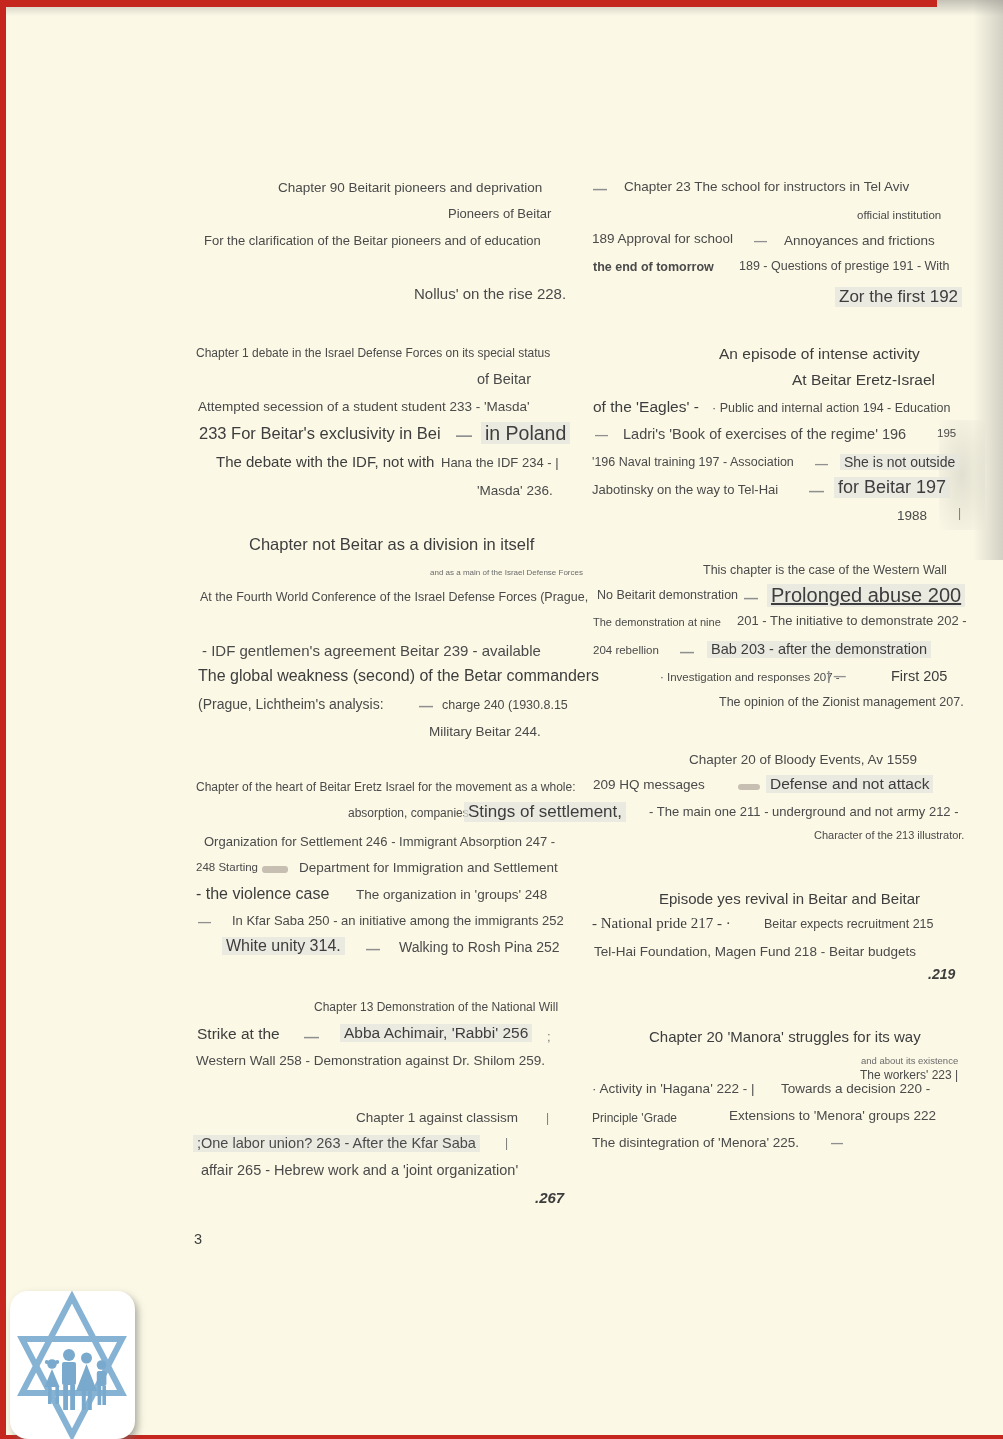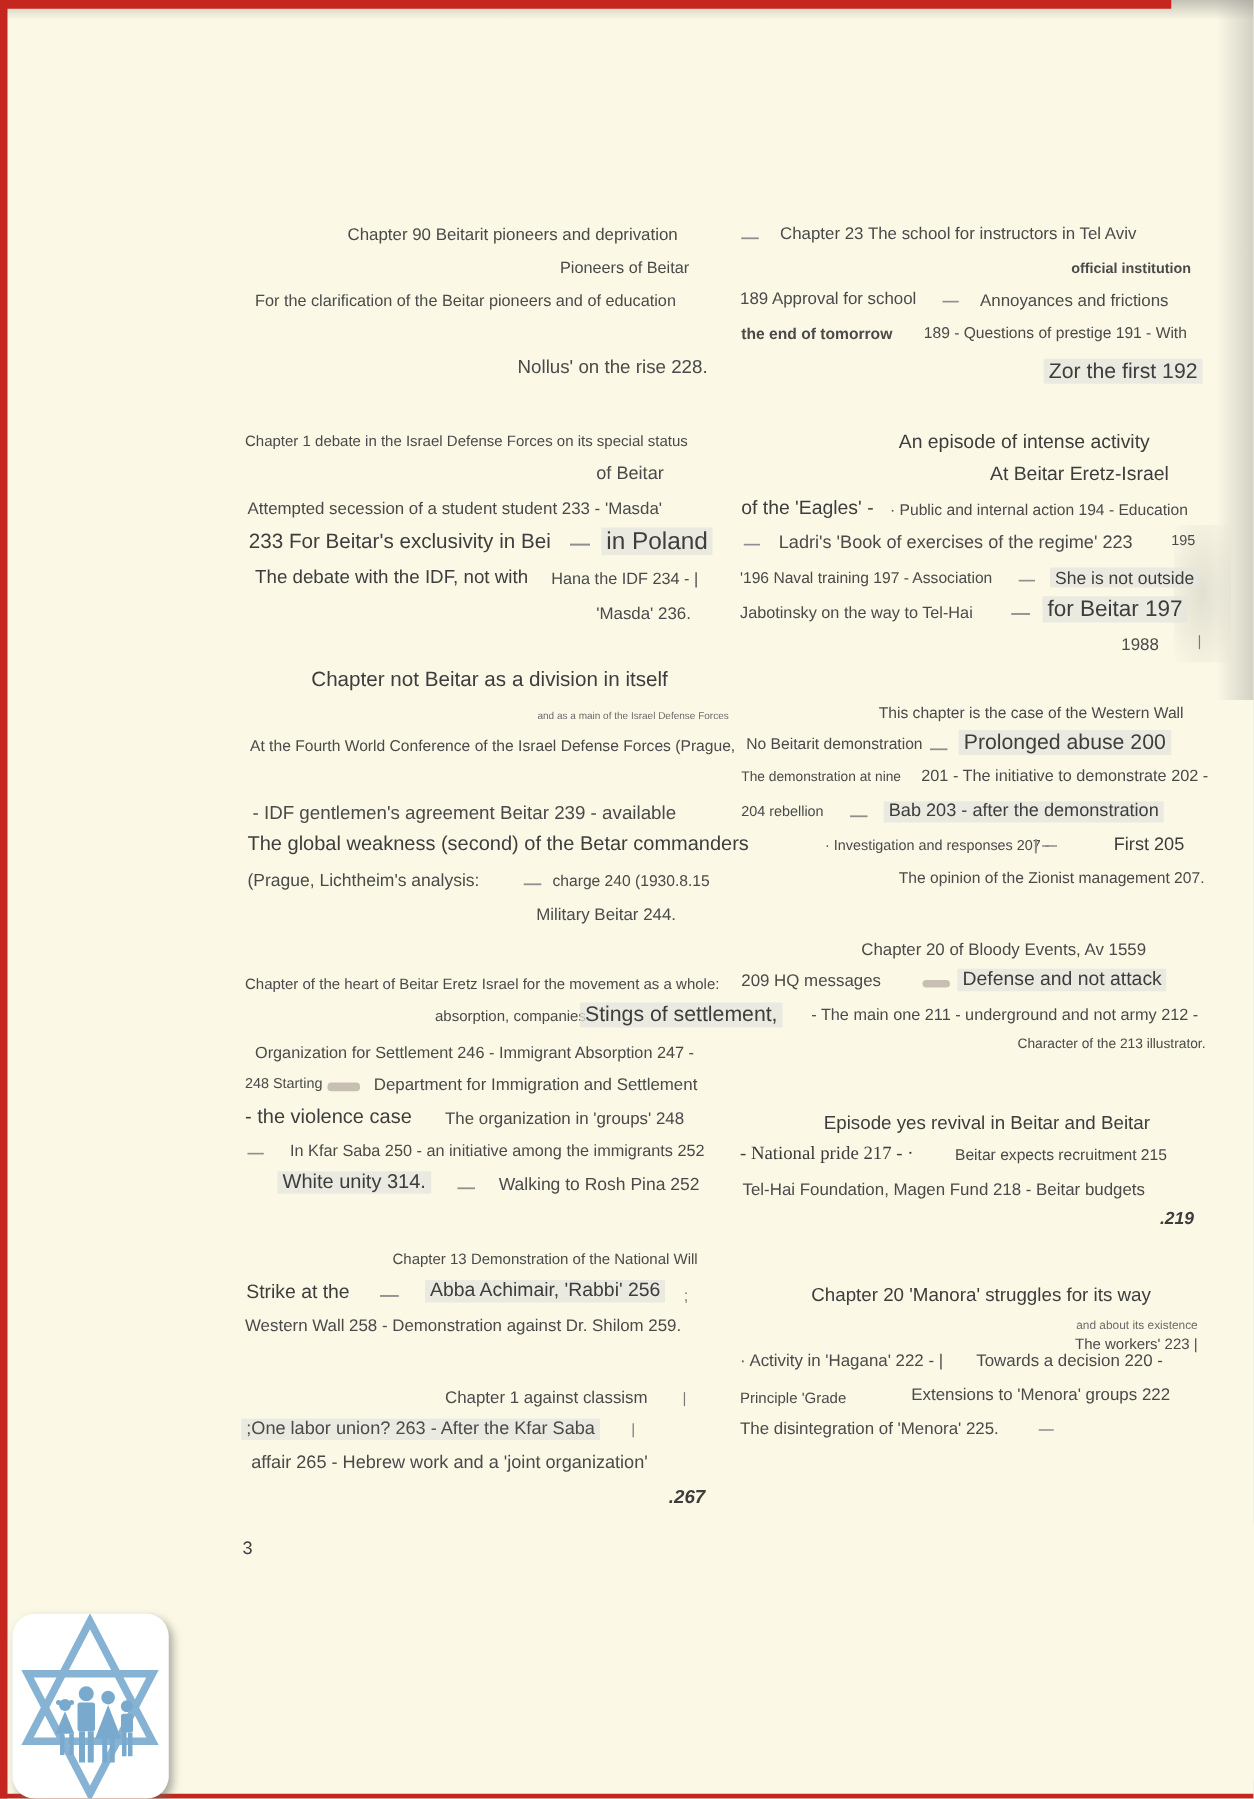--- a/index.html
+++ b/index.html
@@ -40,21 +40,21 @@
   <div class="fr" style="left:448px;top:207px;font-size:13px;">Pioneers of Beitar</div>
   <div class="fr" style="left:204px;top:234px;font-size:13px;">For the clarification of the Beitar pioneers and of education</div>
   <div class="fr" style="left:414px;top:285px;font-size:15px;">Nollus' on the rise 228.</div>
 
   <div class="fr" style="left:196px;top:347px;font-size:12px;">Chapter 1 debate in the Israel Defense Forces on its special status</div>
   <div class="fr" style="left:477px;top:371px;font-size:14.5px;">of Beitar</div>
   <div class="fr" style="left:198px;top:399px;font-size:13.5px;">Attempted secession of a student student 233 - 'Masda'</div>
   <div class="fr dk" style="left:199px;top:424px;font-size:16.5px;">233 For Beitar's exclusivity in Bei</div>
   <div class="fr dash" style="left:456px;top:427px;font-size:16px;">—</div>
   <div class="fr dk hl" style="left:481px;top:422px;font-size:19.5px;">in Poland</div>
-  <div class="fr dk" style="left:204px;top:453px;font-size:15px;">The debate with the IDF, not with</div>
+  <div class="fr dk" style="left:216px;top:453px;font-size:15px;">The debate with the IDF, not with</div>
   <div class="fr" style="left:441px;top:456px;font-size:13px;">Hana the IDF 234 - |</div>
   <div class="fr" style="left:477px;top:483px;font-size:13.5px;">'Masda' 236.</div>
 
   <div class="fr dk" style="left:249px;top:535px;font-size:16.5px;">Chapter not Beitar as a division in itself</div>
   <div class="fr lt" style="left:430px;top:568px;font-size:8px;">and as a main of the Israel Defense Forces</div>
   <div class="fr" style="left:200px;top:590px;font-size:12.5px;">At the Fourth World Conference of the Israel Defense Forces (Prague,</div>
   <div class="fr" style="left:202px;top:642px;font-size:15px;">- IDF gentlemen's agreement Beitar 239 - available</div>
   <div class="fr dk" style="left:198px;top:667px;font-size:16px;">The global weakness (second) of the Betar commanders</div>
   <div class="fr" style="left:198px;top:696px;font-size:14px;">(Prague, Lichtheim's analysis:</div>
   <div class="fr dash" style="left:419px;top:698px;font-size:14px;">—</div>
@@ -87,48 +87,48 @@
   <div class="fr" style="left:546px;top:1112px;font-size:12px;color:#7a7a7a;">|</div>
   <div class="fr hl" style="left:193px;top:1135px;font-size:14.5px;">;One labor union? 263 - After the Kfar Saba</div>
   <div class="fr" style="left:505px;top:1137px;font-size:12px;color:#7a7a7a;">|</div>
   <div class="fr" style="left:201px;top:1162px;font-size:14.5px;">affair 265 - Hebrew work and a 'joint organization'</div>
   <div class="fr dk bold" style="left:535px;top:1189px;font-size:15px;font-style:italic;">.267</div>
 
   <div class="fr dk" style="left:194px;top:1231px;font-size:14.5px;">3</div>
 
   <div class="fr dash" style="left:593px;top:181px;font-size:14px;">—</div>
   <div class="fr" style="left:624px;top:179px;font-size:13.5px;">Chapter 23 The school for instructors in Tel Aviv</div>
-  <div class="fr" style="left:857px;top:209px;font-size:11.5px;font-weight:bold;">official institution</div>
+  <div class="fr" style="left:857px;top:209px;font-size:11.5px;">official institution</div>
   <div class="fr" style="left:592px;top:231px;font-size:13.5px;">189 Approval for school</div>
   <div class="fr dash" style="left:754px;top:234px;font-size:13px;">—</div>
   <div class="fr" style="left:784px;top:233px;font-size:13.5px;">Annoyances and frictions</div>
   <div class="fr semi" style="left:593px;top:260px;font-size:12.5px;">the end of tomorrow</div>
   <div class="fr" style="left:739px;top:259px;font-size:12.5px;">189 - Questions of prestige 191 - With</div>
   <div class="fr dk hl" style="left:835px;top:287px;font-size:17px;">Zor the first 192</div>
 
   <div class="fr dk" style="left:719px;top:345px;font-size:15.5px;">An episode of intense activity</div>
   <div class="fr dk" style="left:792px;top:371px;font-size:15.5px;">At Beitar Eretz-Israel</div>
   <div class="fr dk" style="left:593px;top:398px;font-size:15.5px;">of the 'Eagles' -</div>
   <div class="fr" style="left:712px;top:401px;font-size:12.5px;">· Public and internal action 194 - Education</div>
   <div class="fr dash" style="left:595px;top:428px;font-size:13px;">—</div>
-  <div class="fr" style="left:623px;top:426px;font-size:14.5px;">Ladri's 'Book of exercises of the regime' 223</div>
+  <div class="fr" style="left:623px;top:426px;font-size:14.5px;">Ladri's 'Book of exercises of the regime' 196</div>
   <div class="fr" style="left:937px;top:427px;font-size:11.5px;">195</div>
   <div class="fr" style="left:592px;top:455px;font-size:12.5px;">'196 Naval training 197 - Association</div>
   <div class="fr dash" style="left:815px;top:457px;font-size:13px;">—</div>
   <div class="fr dk hl" style="left:840px;top:454px;font-size:14px;">She is not outside</div>
   <div class="fr" style="left:592px;top:483px;font-size:13px;">Jabotinsky on the way to Tel-Hai</div>
   <div class="fr dash" style="left:809px;top:482px;font-size:15px;">—</div>
   <div class="fr dk hl" style="left:834px;top:477px;font-size:18px;">for Beitar 197</div>
   <div class="fr" style="left:897px;top:508px;font-size:13.5px;">1988</div>
   <div class="fr" style="left:958px;top:507px;font-size:12px;color:#7a7a7a;">|</div>
 
   <div class="fr" style="left:703px;top:563px;font-size:12.5px;">This chapter is the case of the Western Wall</div>
   <div class="fr" style="left:597px;top:588px;font-size:12.5px;">No Beitarit demonstration</div>
   <div class="fr dash" style="left:744px;top:590px;font-size:14px;">—</div>
-  <div class="fr dk hl" style="left:767px;top:584px;font-size:17px;">Prolonged abuse 200</div>
+  <div class="fr dk hl" style="left:767px;top:584px;font-size:20px;text-decoration:underline;">Prolonged abuse 200</div>
   <div class="fr" style="left:593px;top:616px;font-size:11px;">The demonstration at nine</div>
   <div class="fr" style="left:737px;top:614px;font-size:13px;">201 - The initiative to demonstrate 202 -</div>
   <div class="fr" style="left:593px;top:644px;font-size:11.5px;">204 rebellion</div>
   <div class="fr dash" style="left:680px;top:644px;font-size:14px;">—</div>
   <div class="fr dk hl" style="left:707px;top:641px;font-size:14.5px;">Bab 203 - after the demonstration</div>
   <div class="fr" style="left:660px;top:671px;font-size:11.5px;">· Investigation and responses 207 -</div>
   <div class="fr" style="left:827px;top:670px;font-size:12px;color:#8f8f8f;font-weight:700;">| —</div>
   <div class="fr dk" style="left:891px;top:668px;font-size:14.5px;">First 205</div>
   <div class="fr" style="left:719px;top:695px;font-size:12.5px;">The opinion of the Zionist management 207.</div>
 

